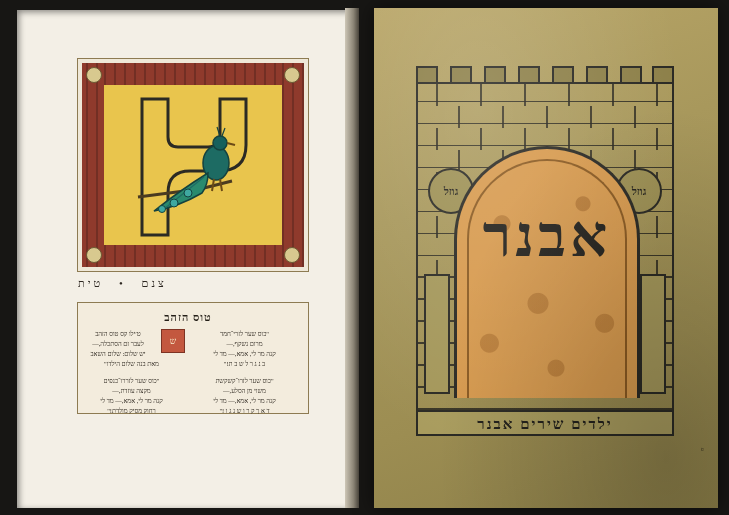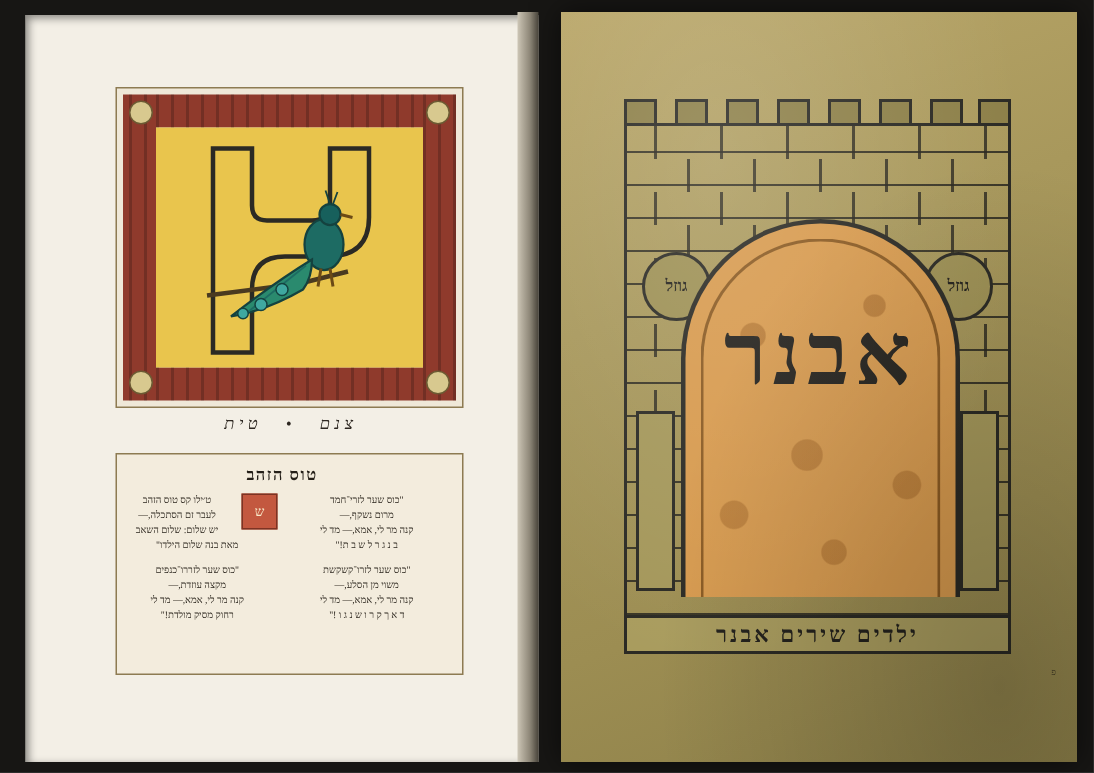--- a/index.html
+++ b/index.html
@@ -91,35 +91,33 @@
     position: absolute;
     left: 26px; top: 26px; right: 26px; bottom: 26px;
     background: #e9c54d;
     overflow: hidden;
   }
   .caption {
     position: absolute;
     top: 218px;
     left: 0;
     width: 232px;
-    text-align: center;
     font-size: 11px;
     letter-spacing: 3px;
     color: #2c2620;
-    font-style: italic;
   }
   .caption .dot { margin: 0 10px; }
 
   
   .text-block {
     position: absolute;
     top: 244px;
     left: 0;
     width: 232px;
-    height: 148px;
+    height: 112px;
     border: 1px solid #8d7b52;
     box-sizing: border-box;
     background: #f3ecdd;
     padding: 8px 10px 0 0;
   }
   .poem-title {
     text-align: center;
     font-size: 11px;
     font-weight: bold;
     color: #241f18;

